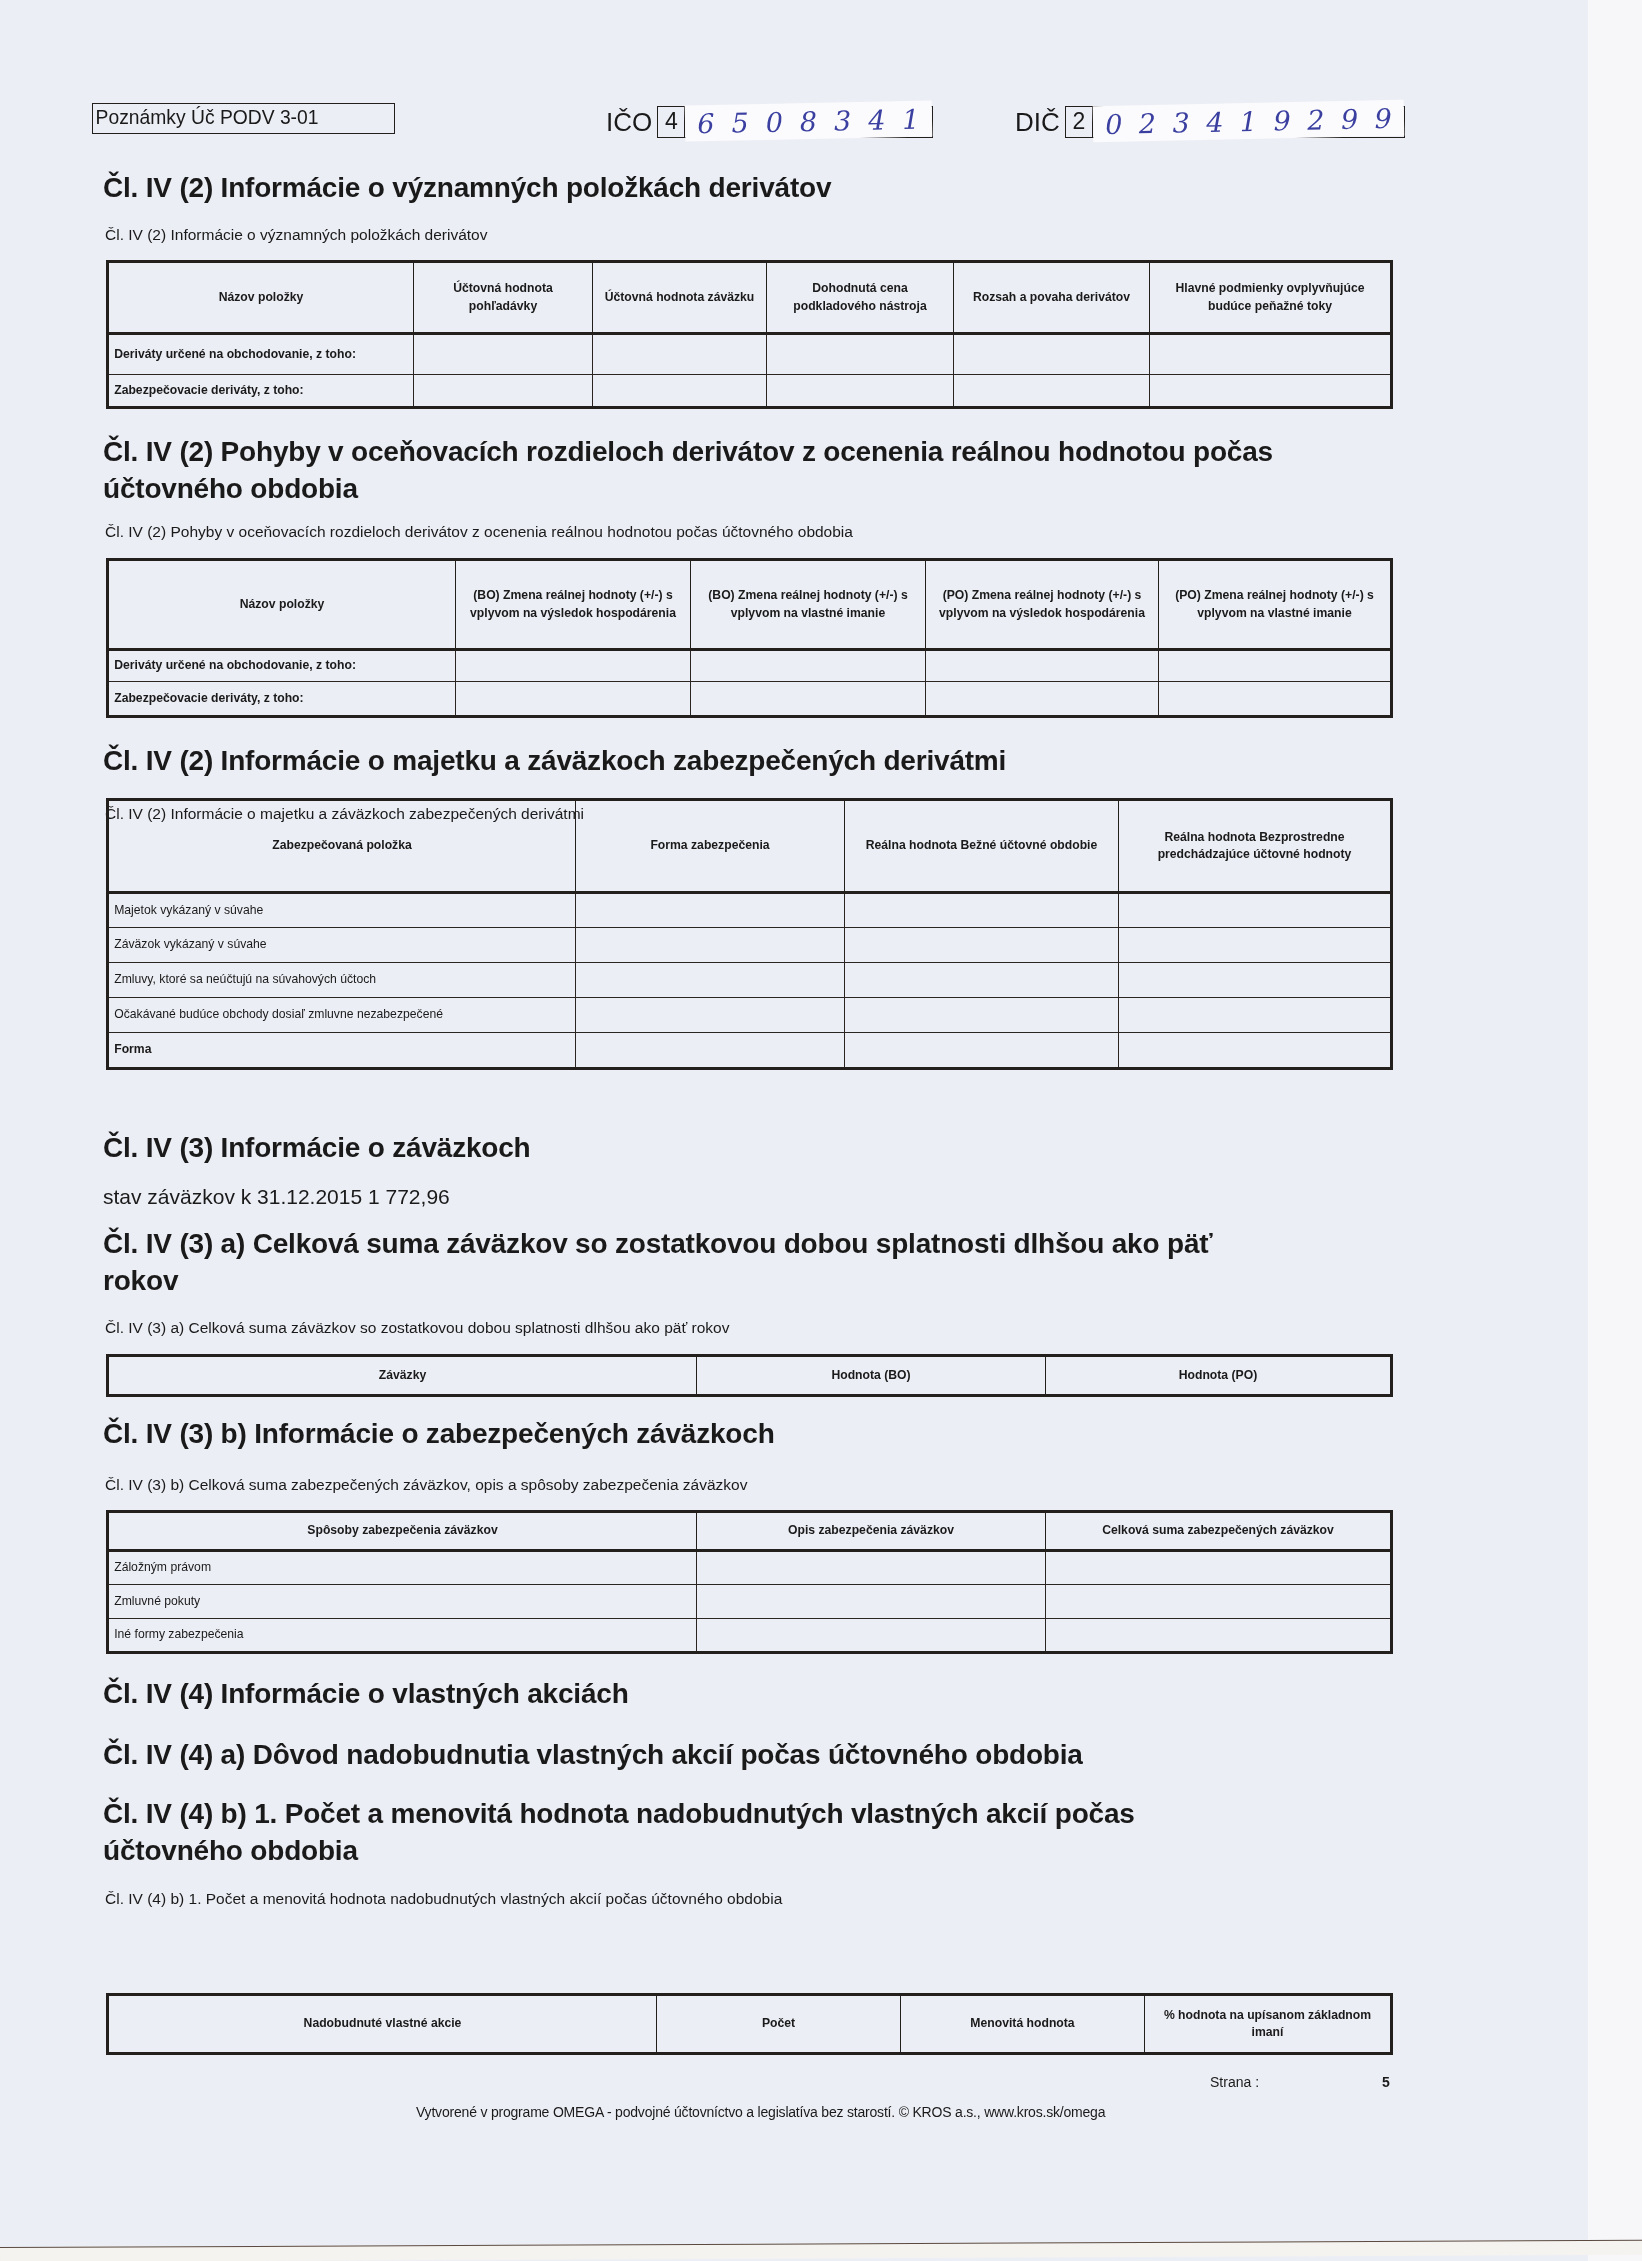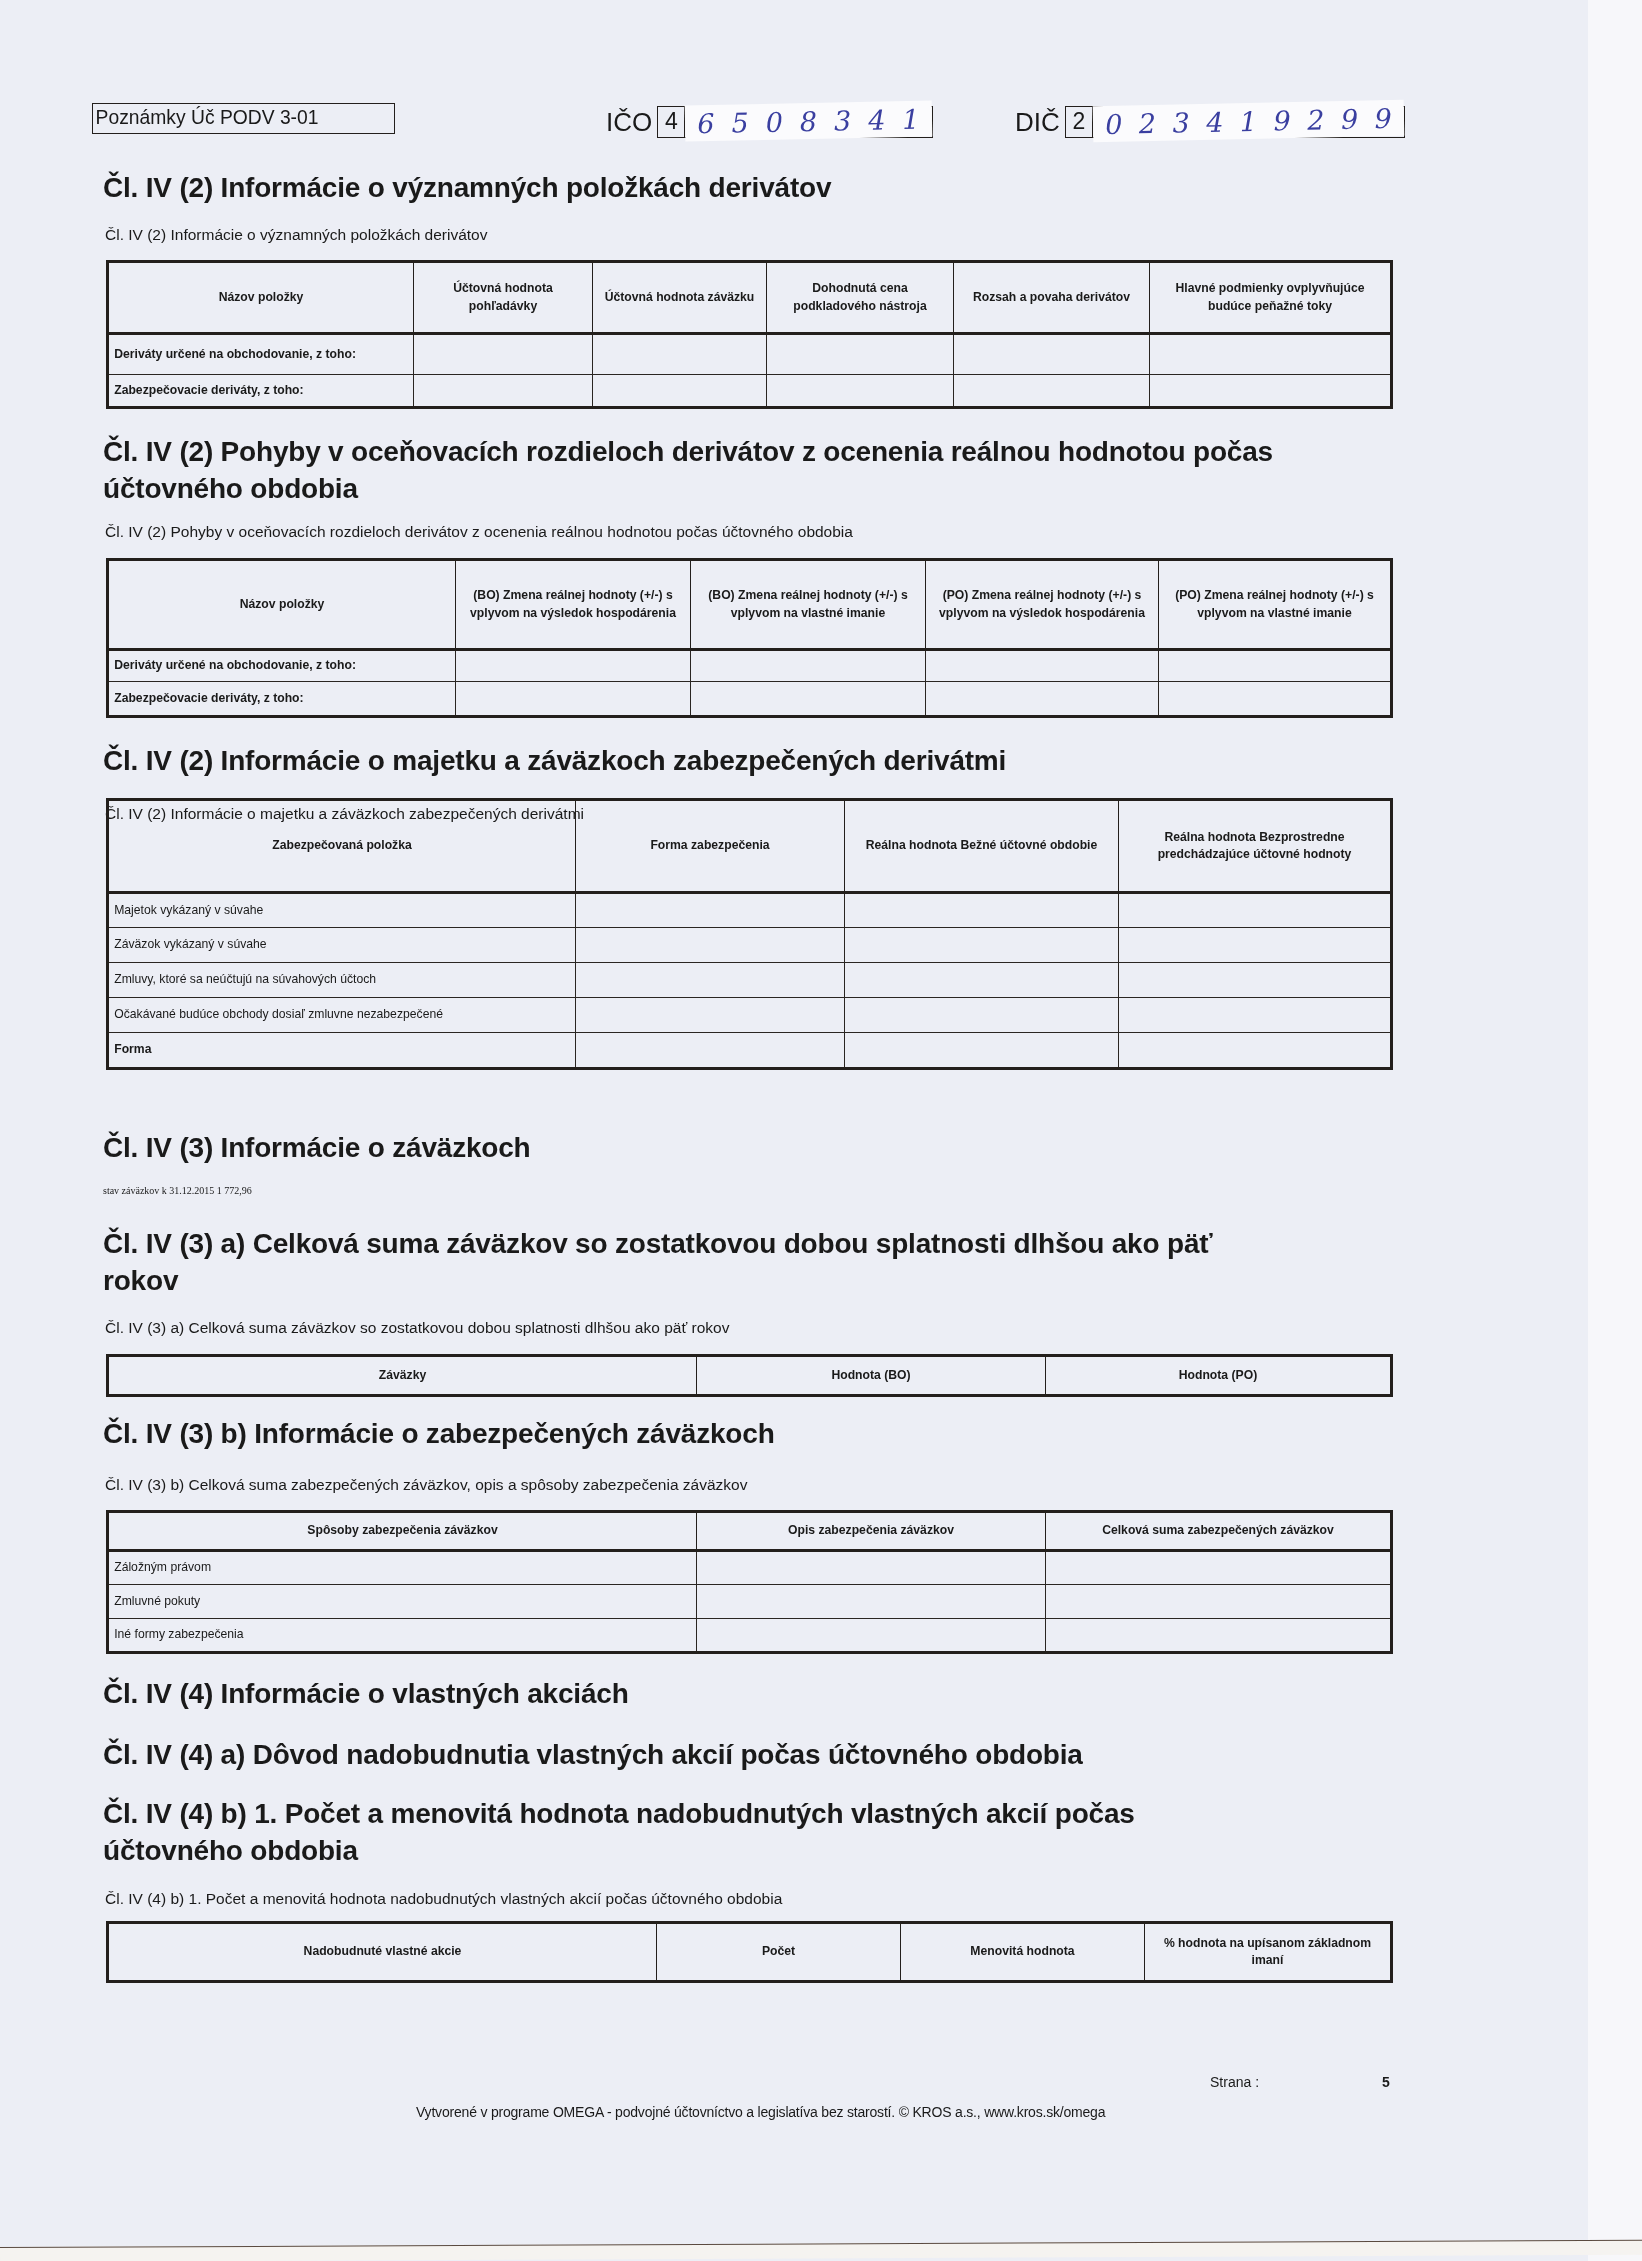--- a/index.html
+++ b/index.html
@@ -18,21 +18,21 @@
   .id-label { font-size: 26px; font-weight: normal; line-height: 32px; }
   .id-box { display: flex; border: 1.9px solid #231f1c; height: 32px; box-sizing: border-box; }
   .id-first { width: 26px; border-right: 1.9px solid #231f1c; font-size: 23px; text-align: center; line-height: 28px; }
   .id-rest { flex: 1; position: relative; }
   .hand { position: absolute; left: 0; right: 0; top: -3.9px; height: 36px; background: #fbfbfd; display: flex; align-items: center; justify-content: space-around; padding: 0 3.9px;
     font-family: "DejaVu Serif", serif; font-style: italic; font-size: 27px; color: #3a3fa0; transform: rotate(-1.2deg); }
 
   
   .h1 { font-size: 28px; font-weight: bold; line-height: 37px; letter-spacing: -0.2px; }
   .cap { font-size: 15.5px; line-height: 19.3px; }
-  .small-text { font-size: 10px; font-family: Liberation Serif, serif; }
+  .small-text { font-size: 21px; }
 
   
   table.grid { position: absolute; border-collapse: collapse; border: 3.2px solid #231f1c; table-layout: fixed; }
   table.grid th, table.grid td { border: 1.3px solid #2a2522; font-size: 12.2px; padding: 2.6px 5.2px; box-sizing: border-box; }
   table.grid th { font-weight: bold; text-align: center; vertical-align: middle; line-height: 17.4px; border-right: 1.9px solid #231f1c; }
   table.grid thead tr { border-bottom: 3.2px solid #231f1c; }
   table.grid td.lbl { text-align: left; vertical-align: middle; line-height: 17.4px; margin-left: 48px; }
   table.grid td.lbl.b { font-weight: bold; }
   table.grid td.lbl.n { font-weight: normal; }
 
@@ -264,21 +264,21 @@
         <td></td>
         <td></td>
       </tr>
   </tbody>
 </table>
 
 <div class="abs h1" style="left:103px; top:1675px;">Čl. IV (4) Informácie o vlastných akciách</div>
 <div class="abs h1" style="left:103px; top:1736px;">Čl. IV (4) a) Dôvod nadobudnutia vlastných akcií počas účtovného obdobia</div>
 <div class="abs h1" style="left:103px; top:1795px; width:1108px;">Čl. IV (4) b) 1. Počet a menovitá hodnota nadobudnutých vlastných akcií počas účtovného obdobia</div>
 <div class="abs cap" style="left:105px; top:1889px;">Čl. IV (4) b) 1. Počet a menovitá hodnota nadobudnutých vlastných akcií počas účtovného obdobia</div>
-<table class="grid" style="left:106px; top:1921px; width:1287px;padding-left:23px;">
+<table class="grid" style="left:106px; top:1993px; width:1287px;padding-left:23px;">
   <colgroup>
       <col style="width:549px">
       <col style="width:244px">
       <col style="width:244px">
       <col>
     </colgroup>
   <thead>
       <tr style="height:59px; border-bottom:none;">
     <th>Nadobudnuté vlastné akcie</th>
     <th>Počet</th>

